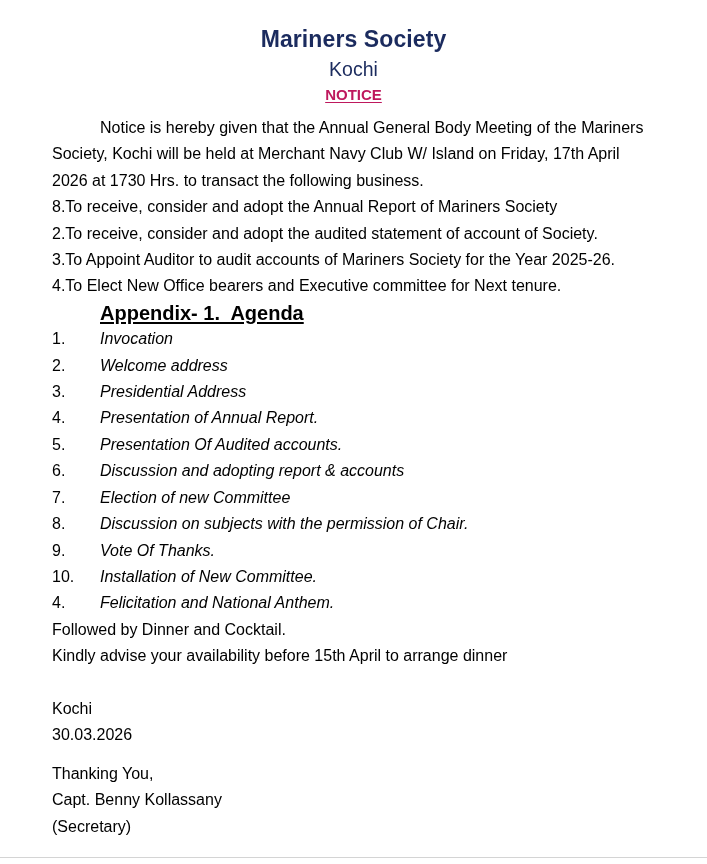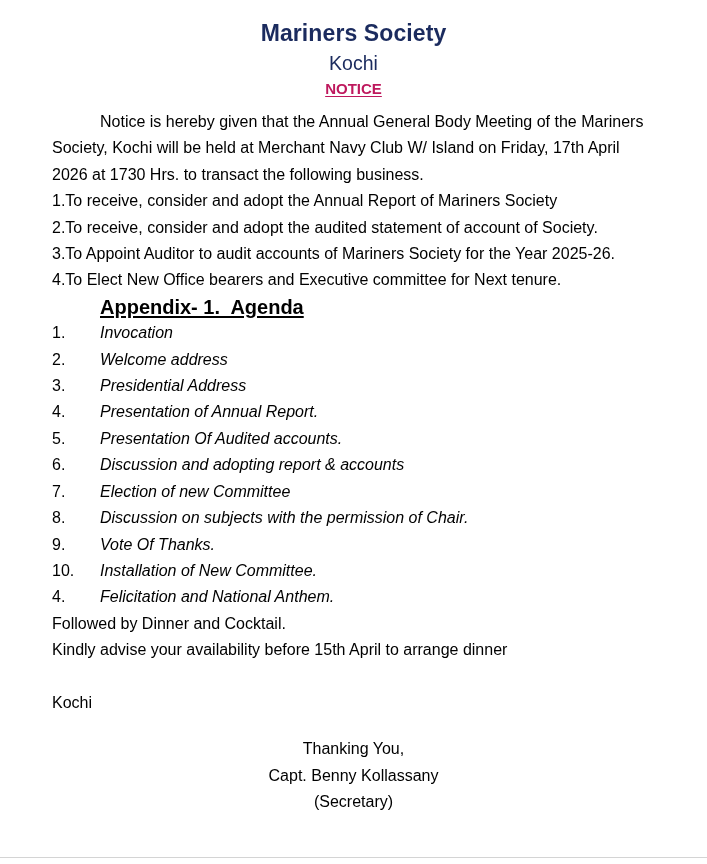--- a/index.html
+++ b/index.html
@@ -24,21 +24,21 @@
   .content {
     position: absolute;
     left: 52px;
     top: 0;
     width: 603px;
   }
 
   
   .header {
     text-align: center;
-    padding-top: 18px;
+    padding-top: 24px;
   }
   .org-title {
     font-size: 23px;
     font-weight: bold;
     color: #1b2b5e;
     line-height: 30px;
     letter-spacing: 0.1px;
   }
   .org-place {
     font-size: 19.5px;
@@ -112,22 +112,22 @@
     margin: 0;
     font-size: 16px;
     line-height: 26.4px;
   }
   .spacer-line {
     height: 26.4px;
   }
 
   
   .signature {
-    margin-top: 20px;
-    text-align: center;
+    margin-top: 12px;
+    text-align: left;
     font-size: 16px;
     line-height: 26.4px;
   }
   .signature .sig-line {
     margin: 0;
   }
 
   
   .page-rule {
     position: absolute;
@@ -148,21 +148,21 @@
     <div class="header">
       <div class="org-title">Mariners Society</div>
       <div class="org-place">Kochi</div>
       <div class="doc-kind"><span class="u">NOTICE</span></div>
     </div>
 
     <div class="body-block">
 
       <p class="lead-para">Notice is hereby given that the Annual General Body Meeting of the Mariners Society, Kochi will be held at Merchant Navy Club W/ Island on Friday, 17th April 2026 at 1730 Hrs. to transact the following business.</p>
 
-      <p class="biz-line">1.To receive, consider and adopt the Annual Report of Mariners Society</p>
+      <p class="biz-line">8.To receive, consider and adopt the Annual Report of Mariners Society</p>
       <p class="biz-line">2.To receive, consider and adopt the audited statement of account of Society.</p>
       <p class="biz-line">3.To Appoint Auditor to audit accounts of Mariners Society for the Year 2025-26.</p>
       <p class="biz-line">4.To Elect New Office bearers and Executive committee for Next tenure.</p>
 
       <p class="appendix-head"><span class="u">Appendix- 1.  Agenda</span></p>
 
       <ol class="agenda">
         <li>
           <span class="num">1.</span>
           <span class="txt">Invocation</span>
@@ -208,20 +208,21 @@
           <span class="txt">Felicitation and National Anthem.</span>
         </li>
       </ol>
 
       <p class="tail-line">Followed by Dinner and Cocktail.</p>
       <p class="tail-line">Kindly advise your availability before 15th April to arrange dinner</p>
 
       <div class="spacer-line"></div>
 
       <p class="tail-line">Kochi</p>
+      <p class="tail-line">30.03.2026</p>
 
       <div class="signature">
         <p class="sig-line">Thanking You,</p>
         <p class="sig-line">Capt. Benny Kollassany</p>
         <p class="sig-line">(Secretary)</p>
       </div>
 
     </div>
   </div>
 

